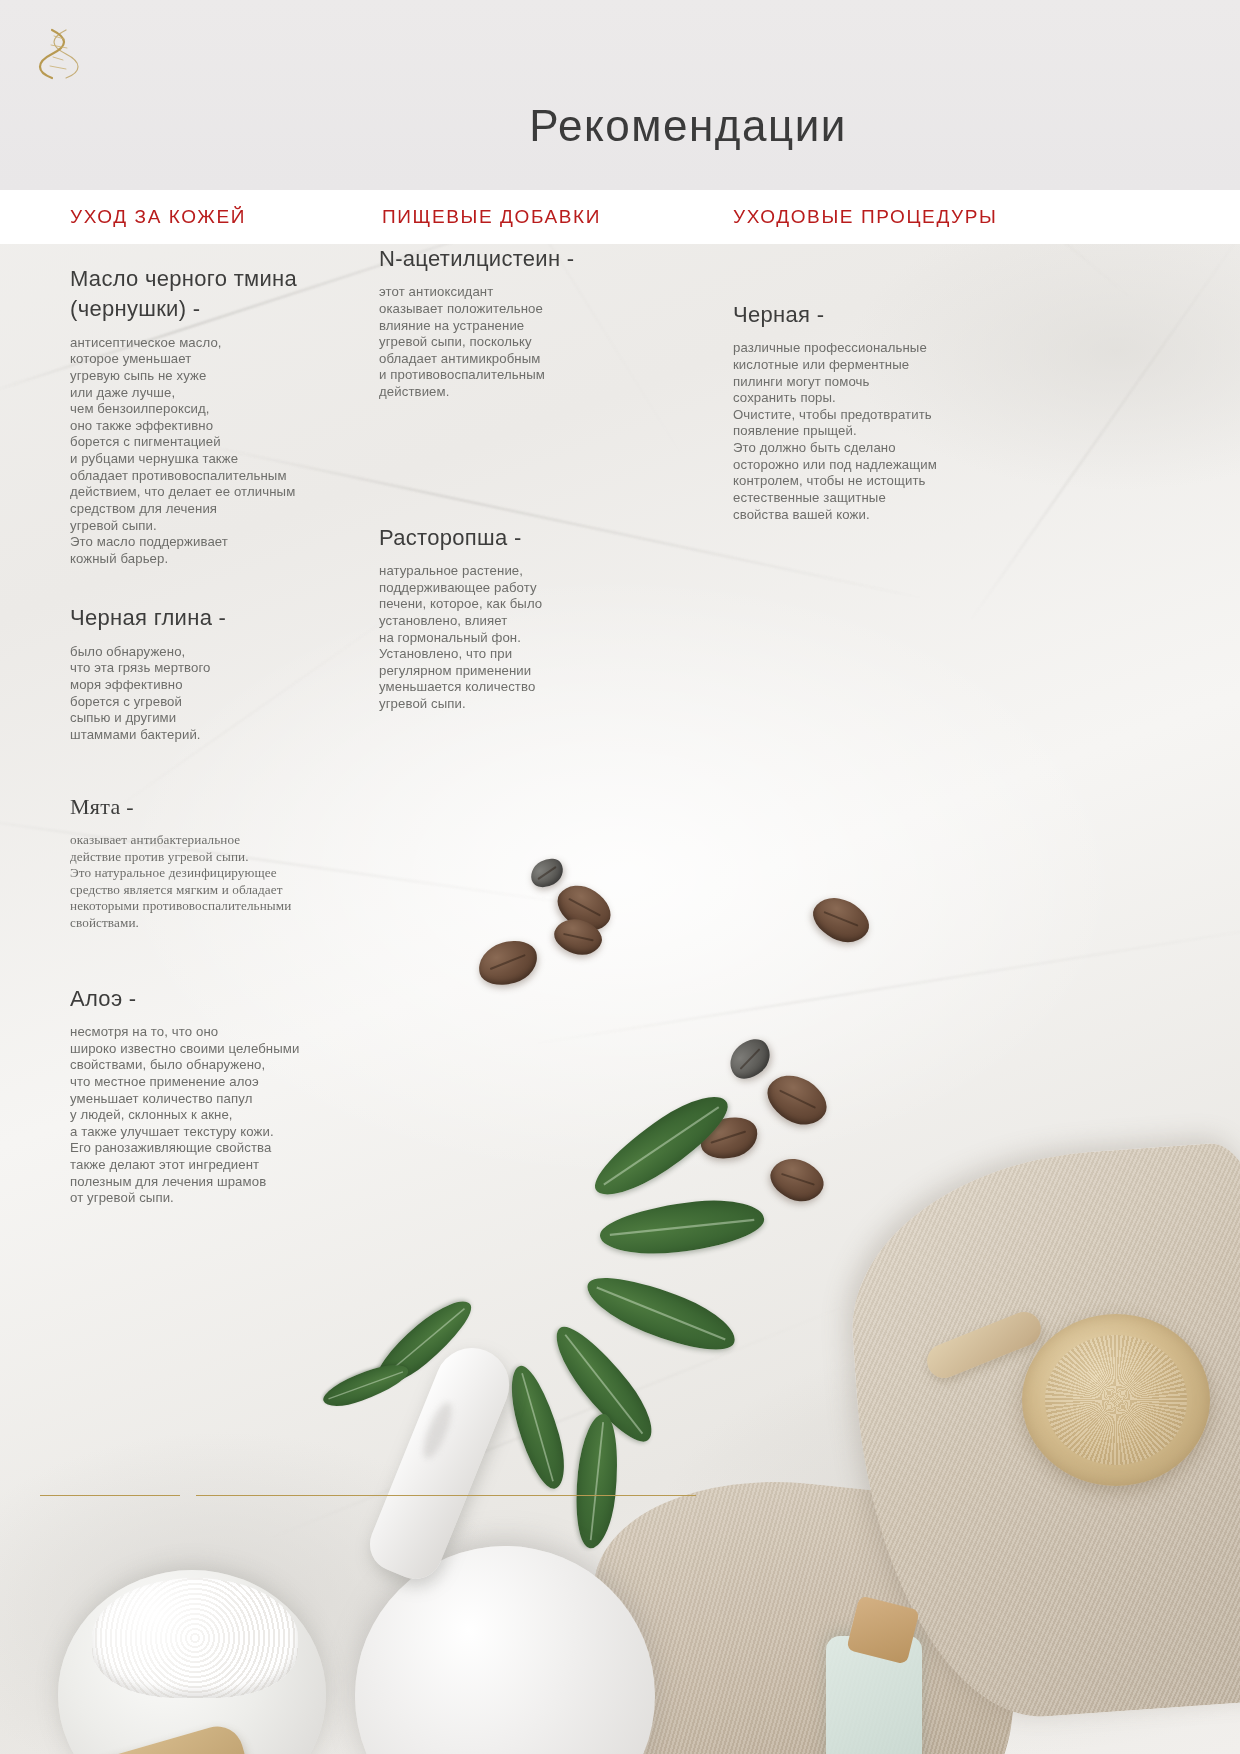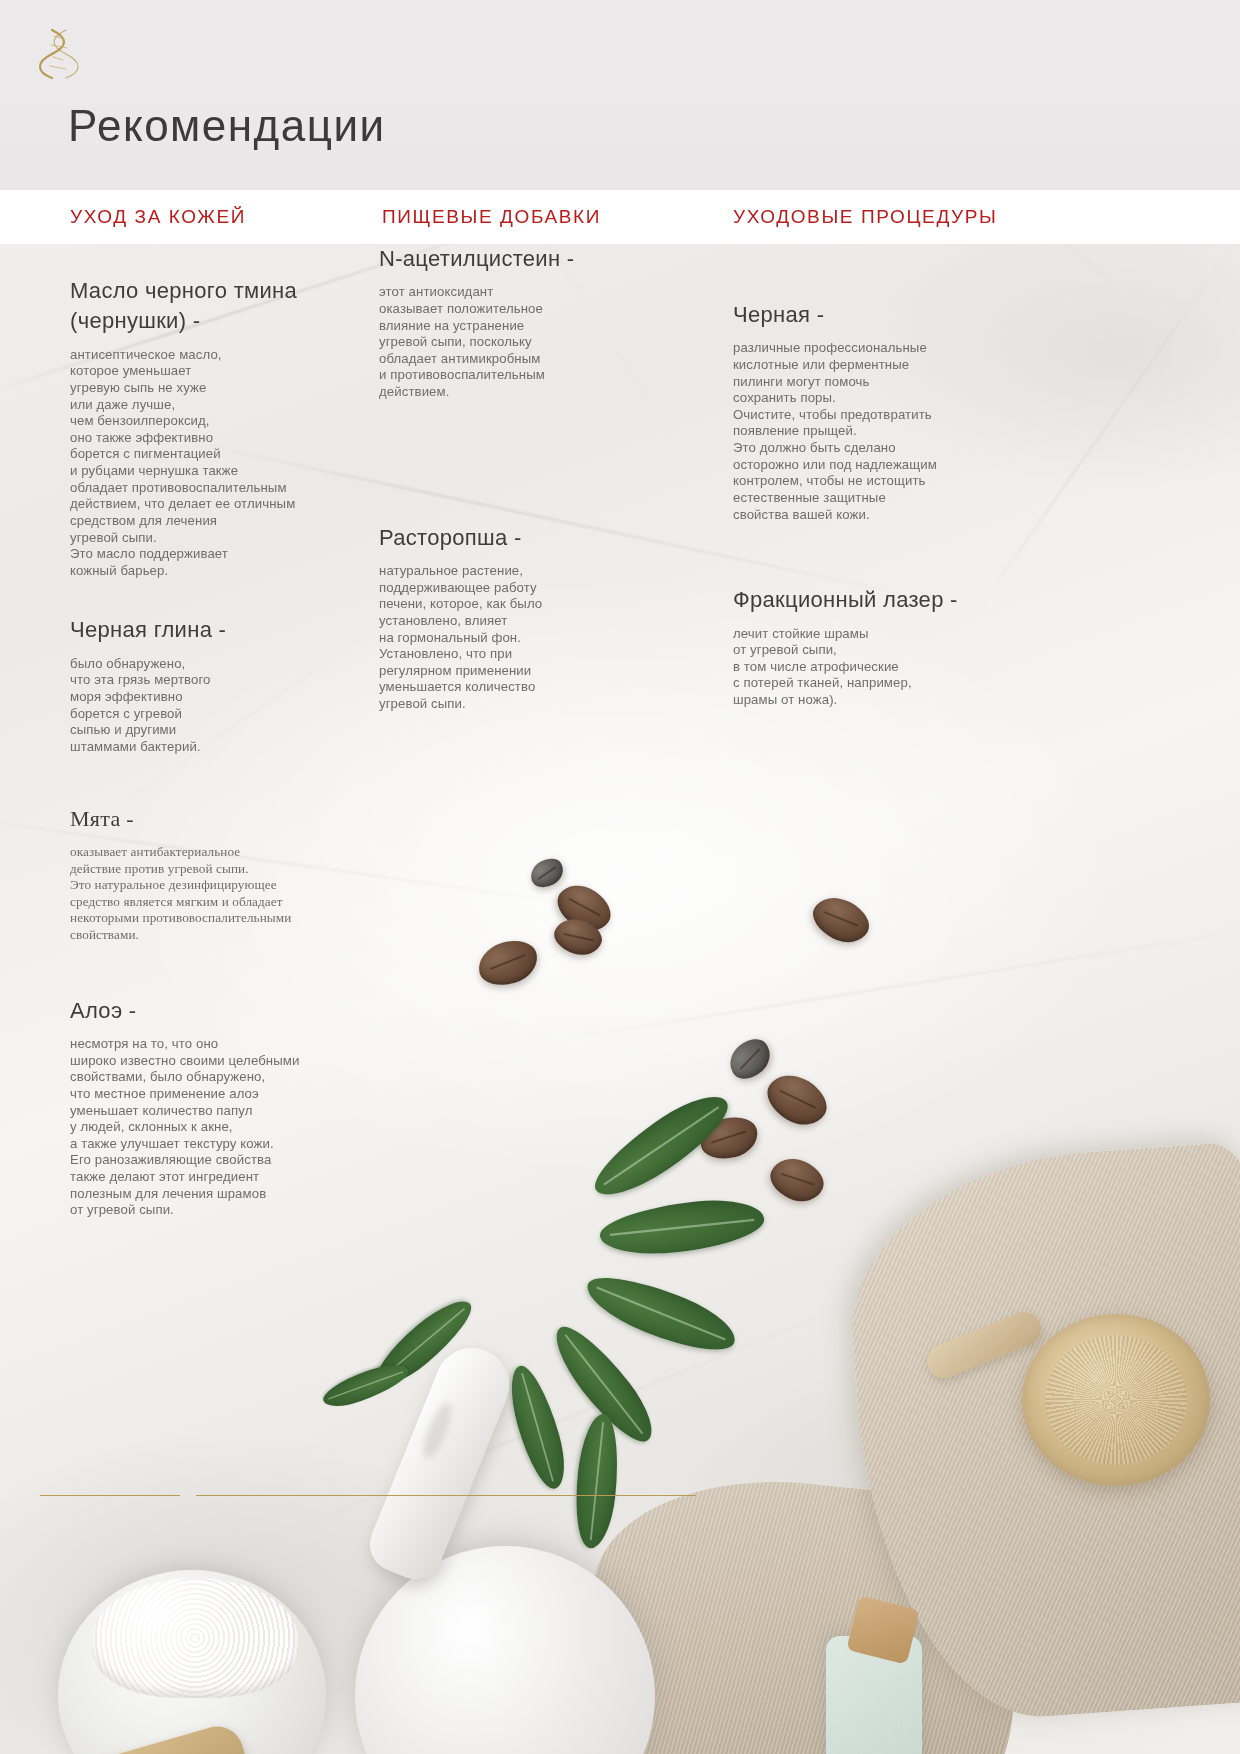--- a/index.html
+++ b/index.html
@@ -51,20 +51,21 @@
   .vein.v8 { left: 860px;  top: 420px;  width: 500px; height: 1.6px; transform: rotate(-55deg); opacity:.45;}
   .vein.v9 { left: 60px;   top: 700px;  width: 420px; height: 1.2px; transform: rotate(-35deg); opacity:.35;}
   .vein.v10{ left: 300px;  top: 260px;  width: 520px; height: 1.2px; transform: rotate(58deg); opacity:.3;}
 
   
   .top-band {
     position: absolute;
     left: 0; top: 0;
     width: 1240px; height: 190px;
     background: linear-gradient(180deg, #eceaea 0%, #e9e7e8 100%);
+    text-align: center;
   }
   .logo {
     position: absolute;
     left: 38px; top: 26px;
     width: 42px; height: 56px;
   }
   .doc-title {
     position: absolute;
     left: 68px; top: 104px;
     font-size: 44px;
@@ -119,21 +120,21 @@
     font-size: 13.2px;
     font-weight: 400;
     color: #6e6e6b;
     line-height: 1.26;
     letter-spacing: .1px;
     margin-top: 10px;
     white-space: pre-line;
   }
 
   
-  .c1-e1 { margin-top: 32px; }
+  .c1-e1 { margin-top: 20px; }
   .c1-e2 { margin-top: 36px; }
   .c1-e3 { margin-top: 48px; font-family: Liberation Serif, serif; }
   .c1-e4 { margin-top: 52px; }
 
   .c2-e1 { }
   .c2-e2 { margin-top: 122px; }
 
   .c3-e1 { margin-top: 56px; }
   .c3-e2 { margin-top: 62px; }
 
@@ -490,24 +491,16 @@
 пилинги могут помочь
 сохранить поры.
 Очистите, чтобы предотвратить
 появление прыщей.
 Это должно быть сделано
 осторожно или под надлежащим
 контролем, чтобы не истощить
 естественные защитные
 свойства вашей кожи.</div>
       </div>
-      <div class="entry c3-e2">
-        <div class="entry-title">Фракционный лазер -</div>
-        <div class="entry-body">лечит стойкие шрамы
-от угревой сыпи,
-в том числе атрофические
-с потерей тканей, например,
-шрамы от ножа).</div>
-      </div>
     </div>
 
   </div>
 </div>
 
 </body></html>

